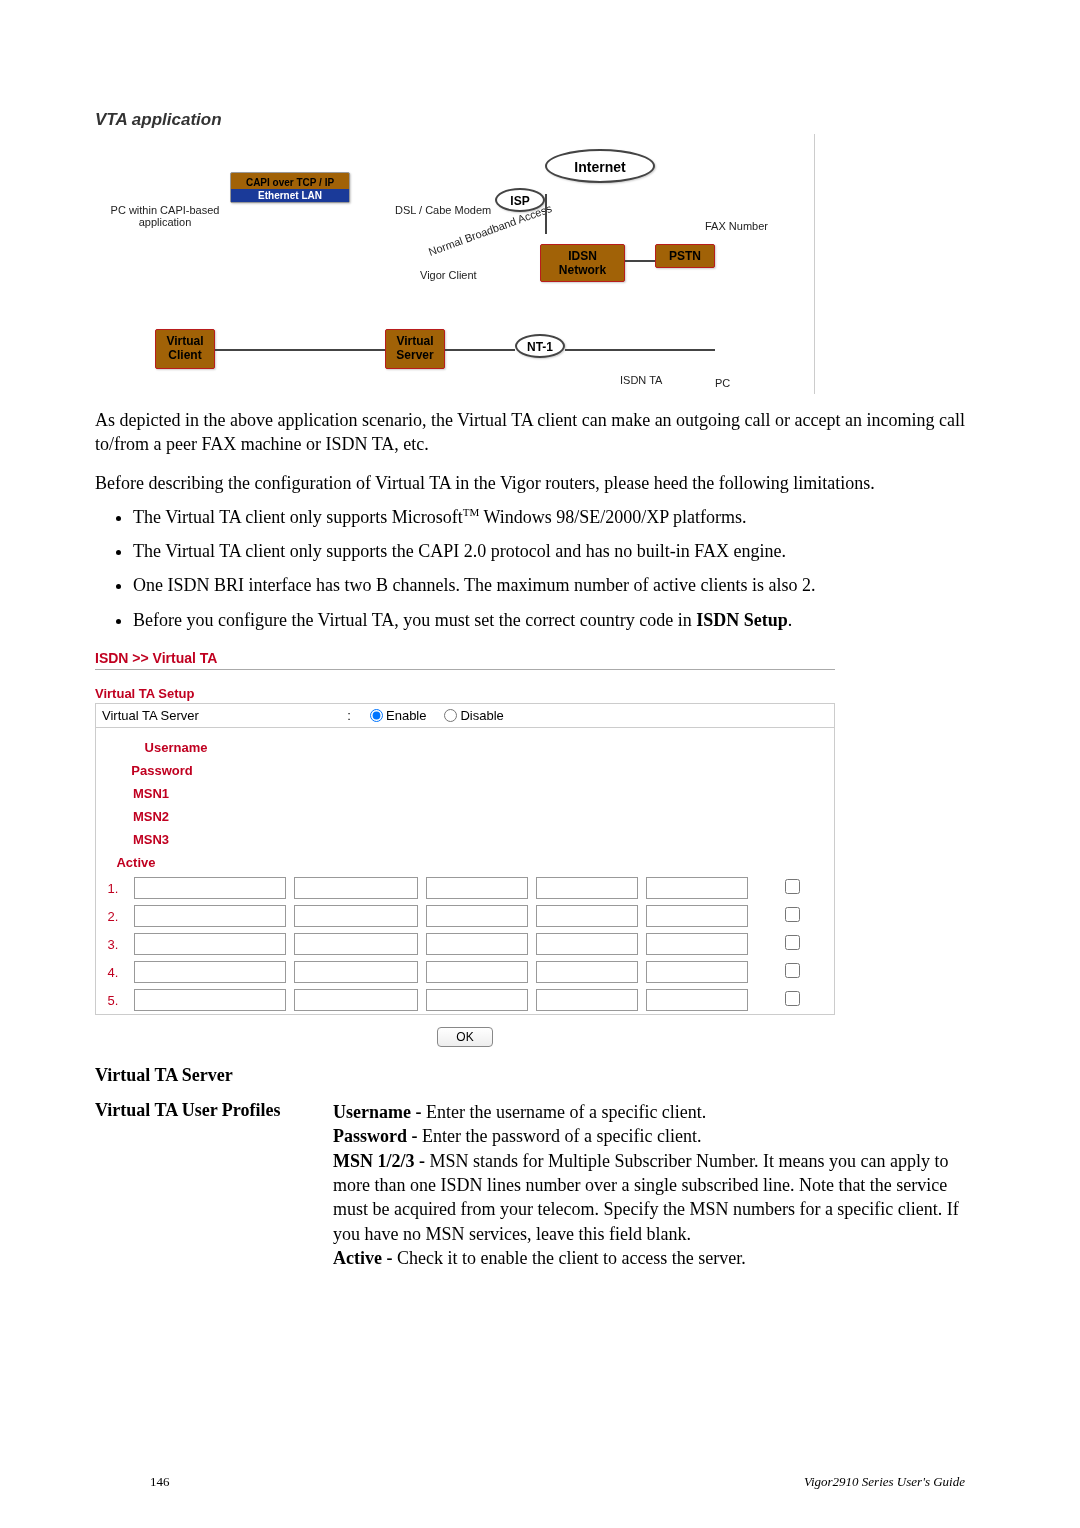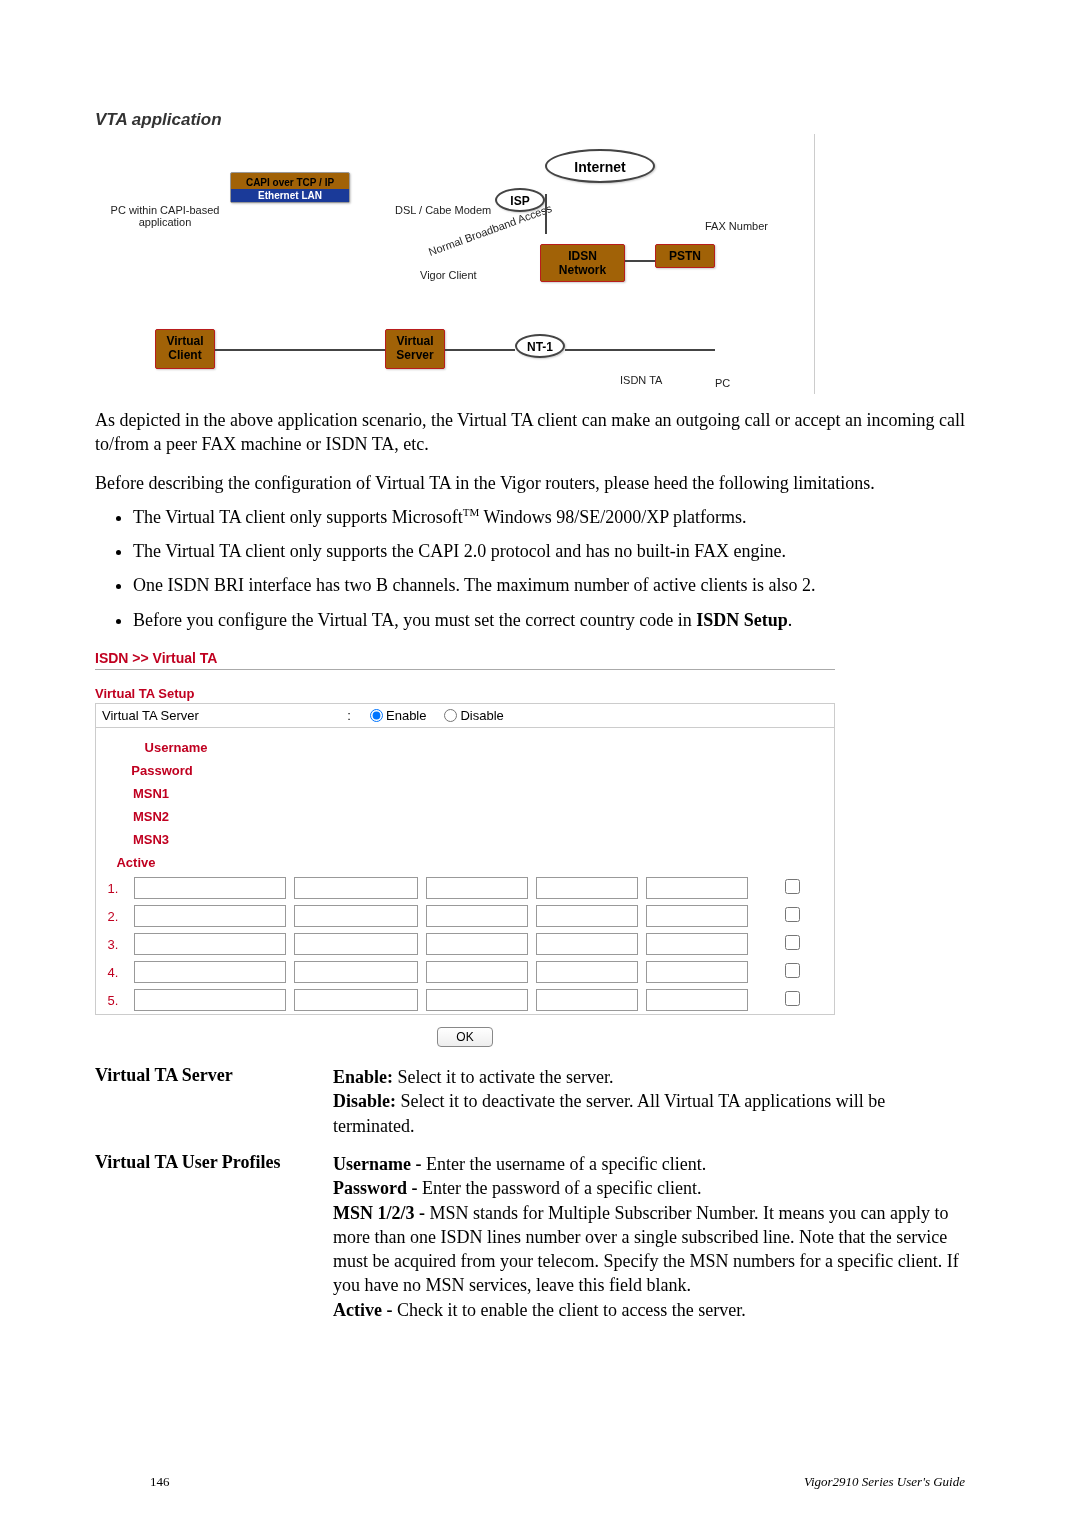--- a/index.html
+++ b/index.html
@@ -275,24 +275,20 @@
     </div>
 
     <div class="btn-row">
       <button class="ok">OK</button>
     </div>
   </div>
 
   <div class="defs">
     <div class="def-row">
       <div class="def-term">Virtual TA Server</div>
-      <div class="def-body">
-        <span class="dbold">Enable:</span><span> Select it to activate the server.</span><br>
-        <span class="dbold">Disable:</span><span> Select it to deactivate the server. All Virtual TA applications will be terminated.</span>
-      </div>
     </div>
     <div class="def-row">
       <div class="def-term">Virtual TA User Profiles</div>
       <div class="def-body">
         <span class="dbold">Username -</span><span> Enter the username of a specific client.</span><br>
         <span class="dbold">Password -</span><span> Enter the password of a specific client.</span><br>
         <span class="dbold">MSN 1/2/3 -</span><span> MSN stands for Multiple Subscriber Number.   It means you can apply to more than one ISDN lines number over a single subscribed line. Note that the service must be acquired from your telecom. Specify the MSN numbers for a specific client. If you have no MSN services, leave this field blank.</span><br>
         <span class="dbold">Active -</span><span> Check it to enable the client to access the server.</span>
       </div>
     </div>

